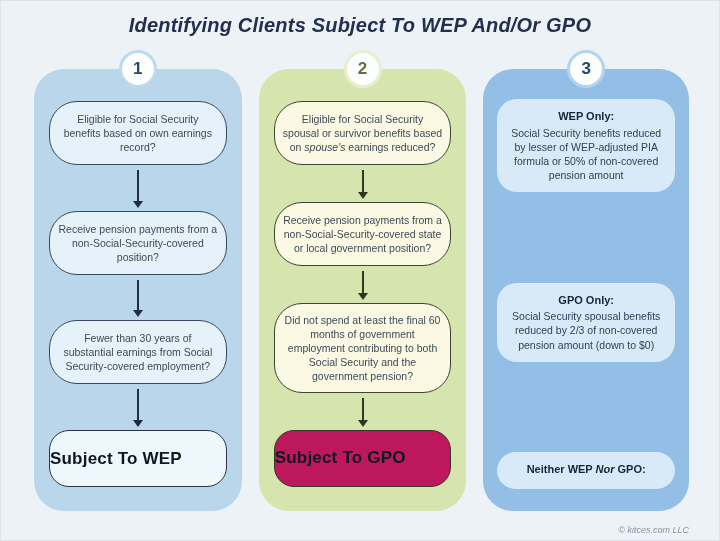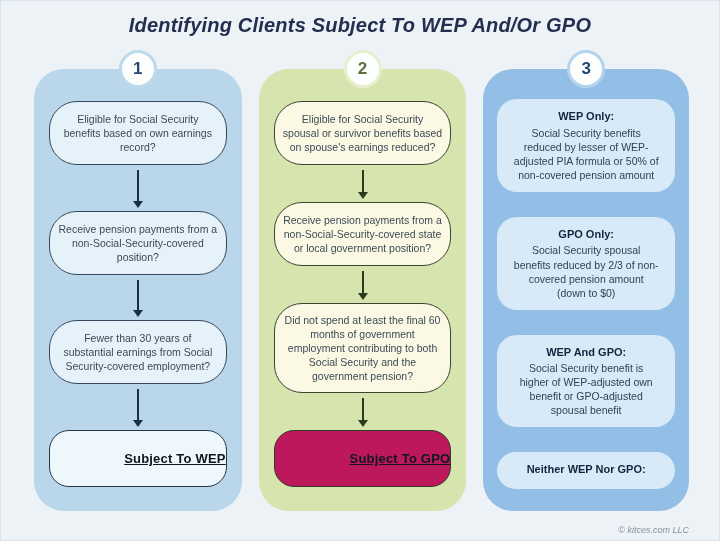--- a/index.html
+++ b/index.html
@@ -90,45 +90,44 @@
     margin-left: -5px;
     border: 5px solid transparent;
     border-top: 7px solid var(--ac);
     border-bottom: none;
   }
   .result {
     background: #eef7fc;
     border: 1.8px solid #2a3547;
     border-radius: 20px;
     min-height: 57px;
-    display: flex; align-items: center; justify-content: flex-end;
-    font-size: 13px;
+    display: flex; align-items: center; justify-content: flex-start;
+    font-size: 17px;
     font-weight: bold;
     color: #10161f;
     letter-spacing: 0.2px;
     text-align: center;
-    text-decoration: underline;
   }
   .col-2 .result { background: #be185d; border-color: #333a2a; }
   .obox {
     background: #d8eaf7;
     border-radius: 20px;
-    padding: 10px 16px;
+    padding: 10px 7px;
     text-align: center;
     font-size: 10.5px;
     line-height: 1.34;
     color: #31415a;
   }
   .obox .heading {
     font-weight: bold;
     color: #14243e;
     font-size: 11px;
     margin-bottom: 2px;
   }
-  .em { }
+  .em { font-style: italic; }
   .footer {
     position: absolute;
     right: 30px; bottom: 5px;
     font-size: 9px;
     color: #8a919d;
     font-style: italic;
   }
 </style>
 </head>
 <body>
@@ -187,24 +186,20 @@
       </div>
       <div class="obox">
         <div class="heading">WEP Only:</div>
         <div>Social Security benefits reduced by lesser of WEP-adjusted PIA formula or 50% of non-covered pension amount</div>
       </div>
       <div class="obox">
         <div class="heading">GPO Only:</div>
         <div>Social Security spousal benefits reduced by 2/3 of non-covered pension amount (down to $0)</div>
       </div>
       <div class="obox">
-        <div class="heading"><span>WEP </span><span class="em">And</span><span> GPO:</span></div>
-        <div>Social Security benefit is higher of WEP-adjusted own benefit or GPO-adjusted spousal benefit</div>
-      </div>
-      <div class="obox">
         <div class="heading"><span>Neither WEP </span><span class="em">Nor</span><span> GPO:</span></div>
       </div>
     </section>
 
   </div>
 
   <div class="footer">© kitces.com LLC</div>
 
 </div>
 

